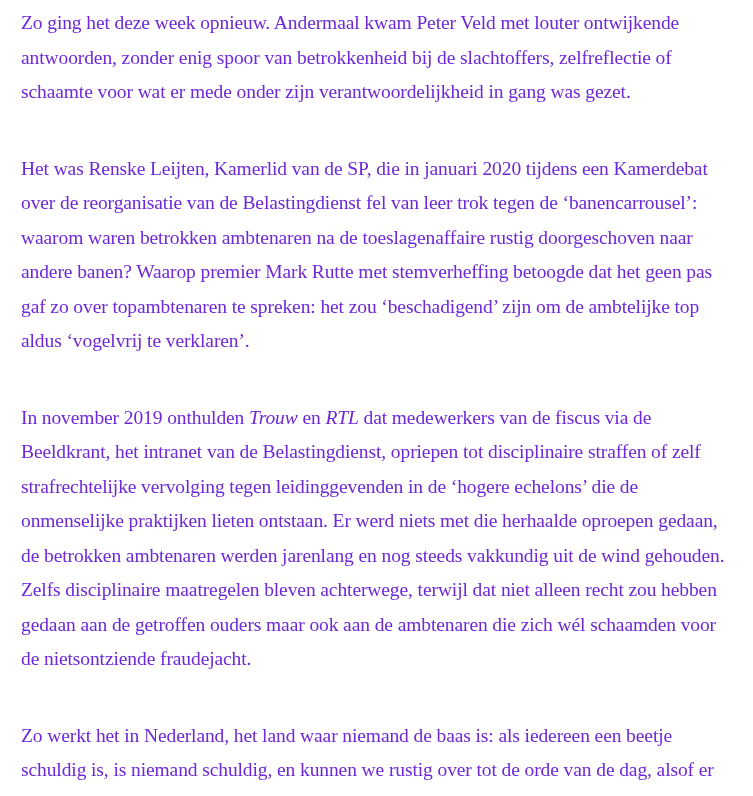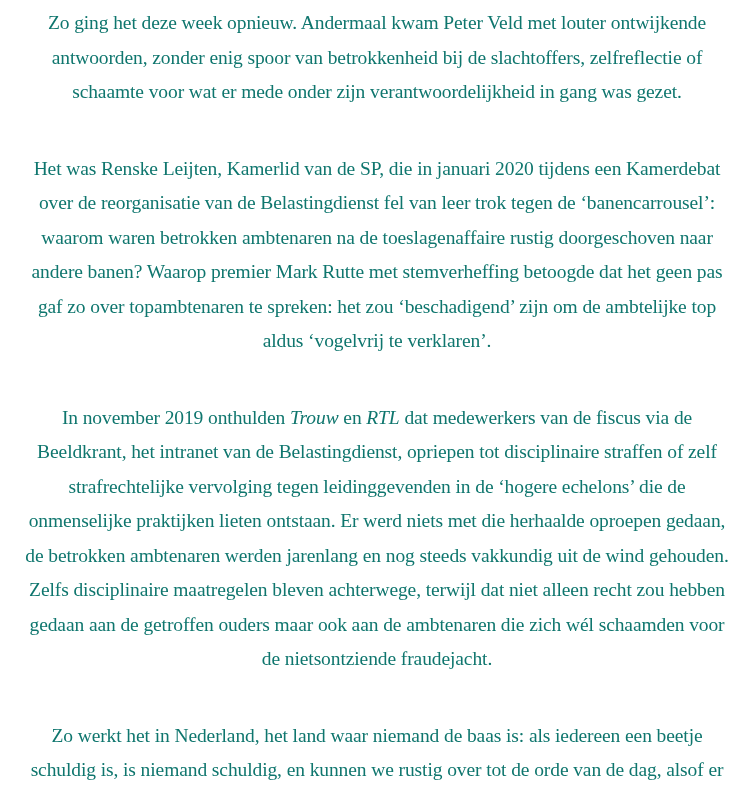--- a/index.html
+++ b/index.html
@@ -15,24 +15,23 @@
   .article {
     padding: 6px 20px 0 21px;
     box-sizing: border-box;
     width: 753px;
   }
   .para {
     margin: 0 0 42px 0;
     font-family: "Liberation Serif", "DejaVu Serif", serif;
     font-size: 19.5px;
     line-height: 34.5px;
-    color: #0f766e;
+    color: #6d28d9;
     letter-spacing: -0.1px;
     word-spacing: 0px;
-    text-align: center;
   }
   .para em {
     font-style: italic;
   }
 </style>
 </head>
 <body>
 
 <div class="article">
   <p class="para">Zo ging het deze week opnieuw. Andermaal kwam Peter Veld met louter ontwijkende antwoorden, zonder enig spoor van betrokkenheid bij de slachtoffers, zelfreflectie of schaamte voor wat er mede onder zijn verantwoordelijkheid in gang was gezet.</p>

